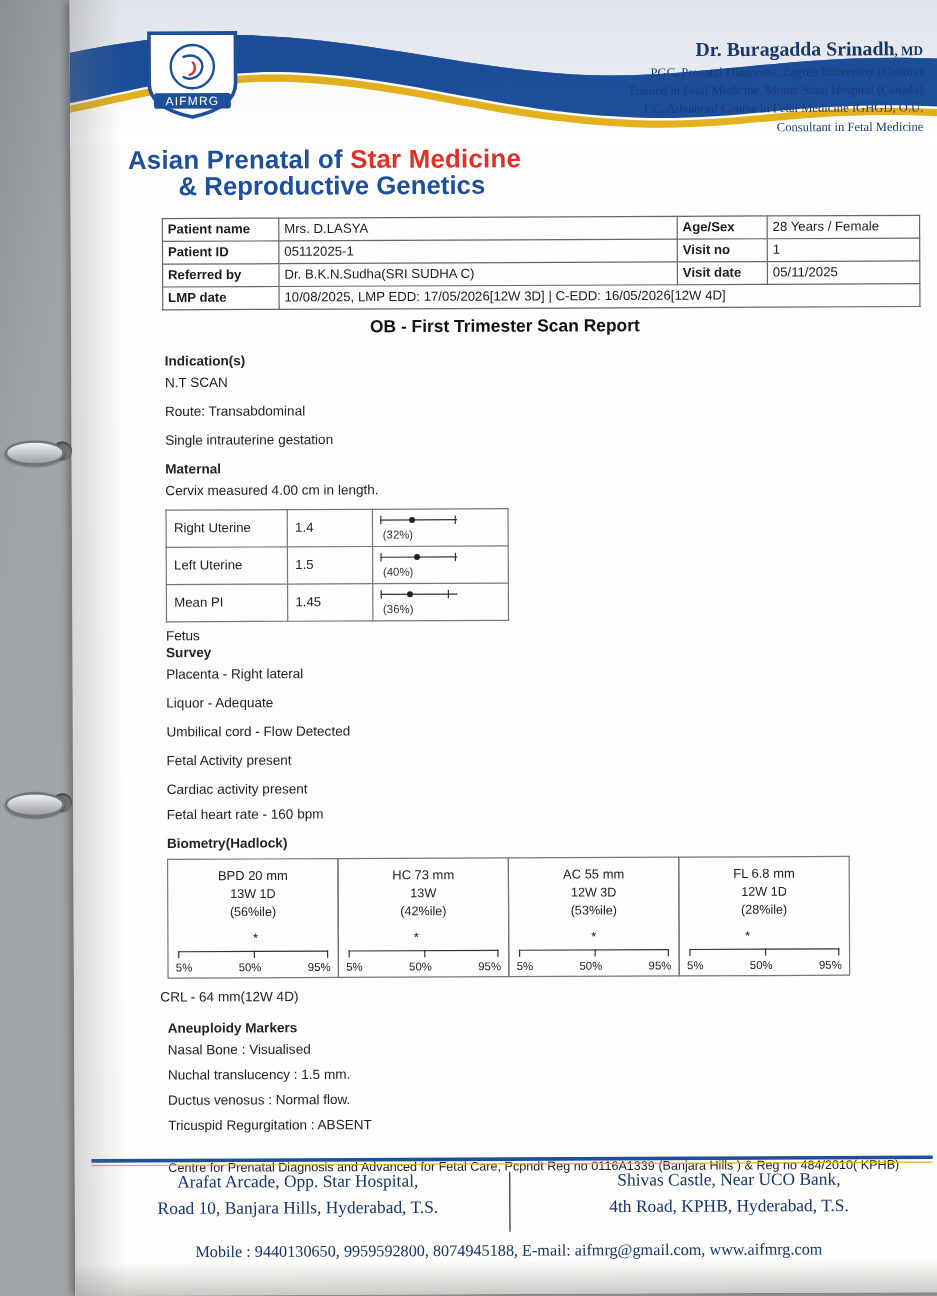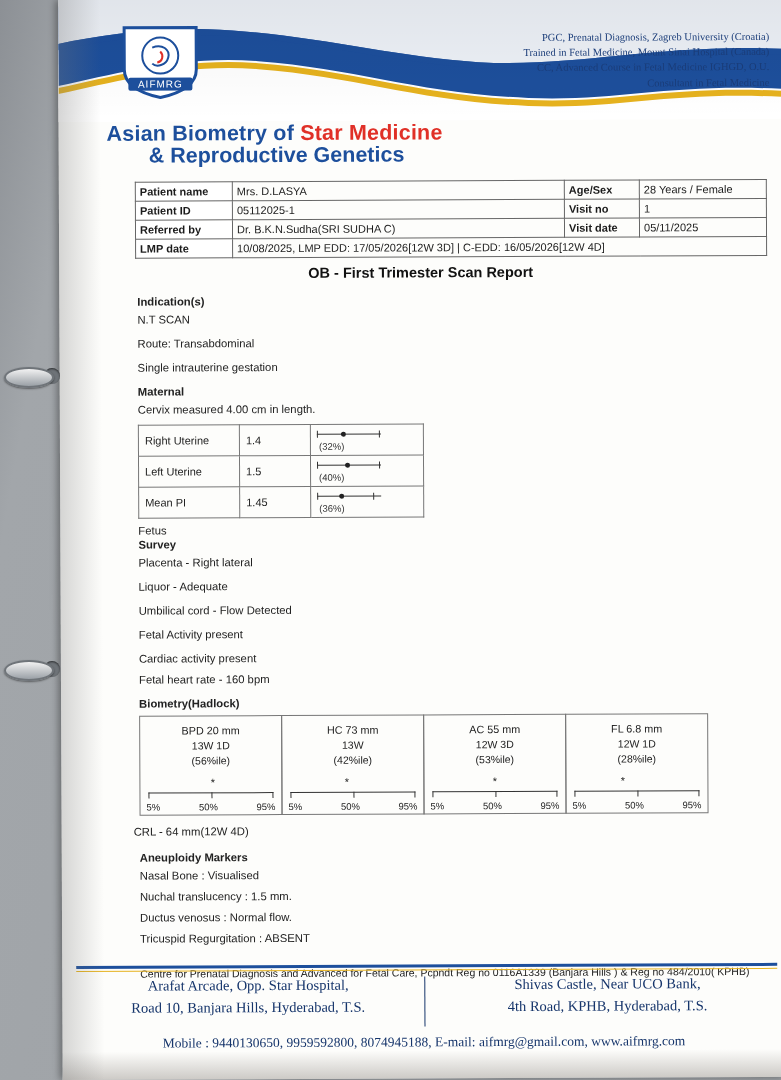--- a/index.html
+++ b/index.html
@@ -228,30 +228,33 @@
     <svg class="logo" viewBox="0 0 84 80">
       <path d="M6,6 L78,6 L78,48 C78,64 60,72 42,76 C24,72 6,64 6,48 Z" fill="#ffffff" stroke="#1d4f9c" stroke-width="3"></path>
       <circle cx="42" cy="34" r="18" fill="none" stroke="#1d4f9c" stroke-width="2"></circle>
       <path d="M34,26 C44,22 52,28 50,36 C48,44 38,46 34,42" fill="none" stroke="#1d4f9c" stroke-width="2"></path>
       <path d="M42,30 C46,34 44,40 39,41" fill="none" stroke="#e03027" stroke-width="2"></path>
       <rect x="10" y="56" width="64" height="13" rx="2" fill="#1d4f9c"></rect>
       <text x="42" y="66" font-size="10" font-family="Liberation Sans, sans-serif" fill="#ffffff" text-anchor="middle" letter-spacing="1">AIFMRG</text>
     </svg>
 
     <div class="doc-block">
+      <div class="doc-name">
+        <span>Dr. Buragadda Srinadh</span><span class="md">, <span>MD</span></span>
+      </div>
       <div class="doc-cred">PGC, Prenatal Diagnosis, Zagreb University (Croatia)</div>
       <div class="doc-cred">Trained in Fetal Medicine, Mount Sinai Hospital (Canada)</div>
       <div class="doc-cred">CC, Advanced Course in Fetal Medicine IGHGD, O.U.</div>
       <div class="doc-cred">Consultant in Fetal Medicine</div>
     </div>
   </div>
 
   <div class="inst">
     <div class="l1">
-      <span>Asian Biometry of </span><span class="red">Star Medicine</span>
+      <span>Asian Prenatal of </span><span class="red">Star Medicine</span>
     </div>
     <div class="l2">&amp; Reproductive Genetics</div>
   </div>
 
   <table class="pt-table">
     <tbody>
         <tr>
       <td class="pt-lab">Patient name</td>
       <td class="pt-val">Mrs. D.LASYA</td>
       <td class="pt-lab2">Age/Sex</td>

